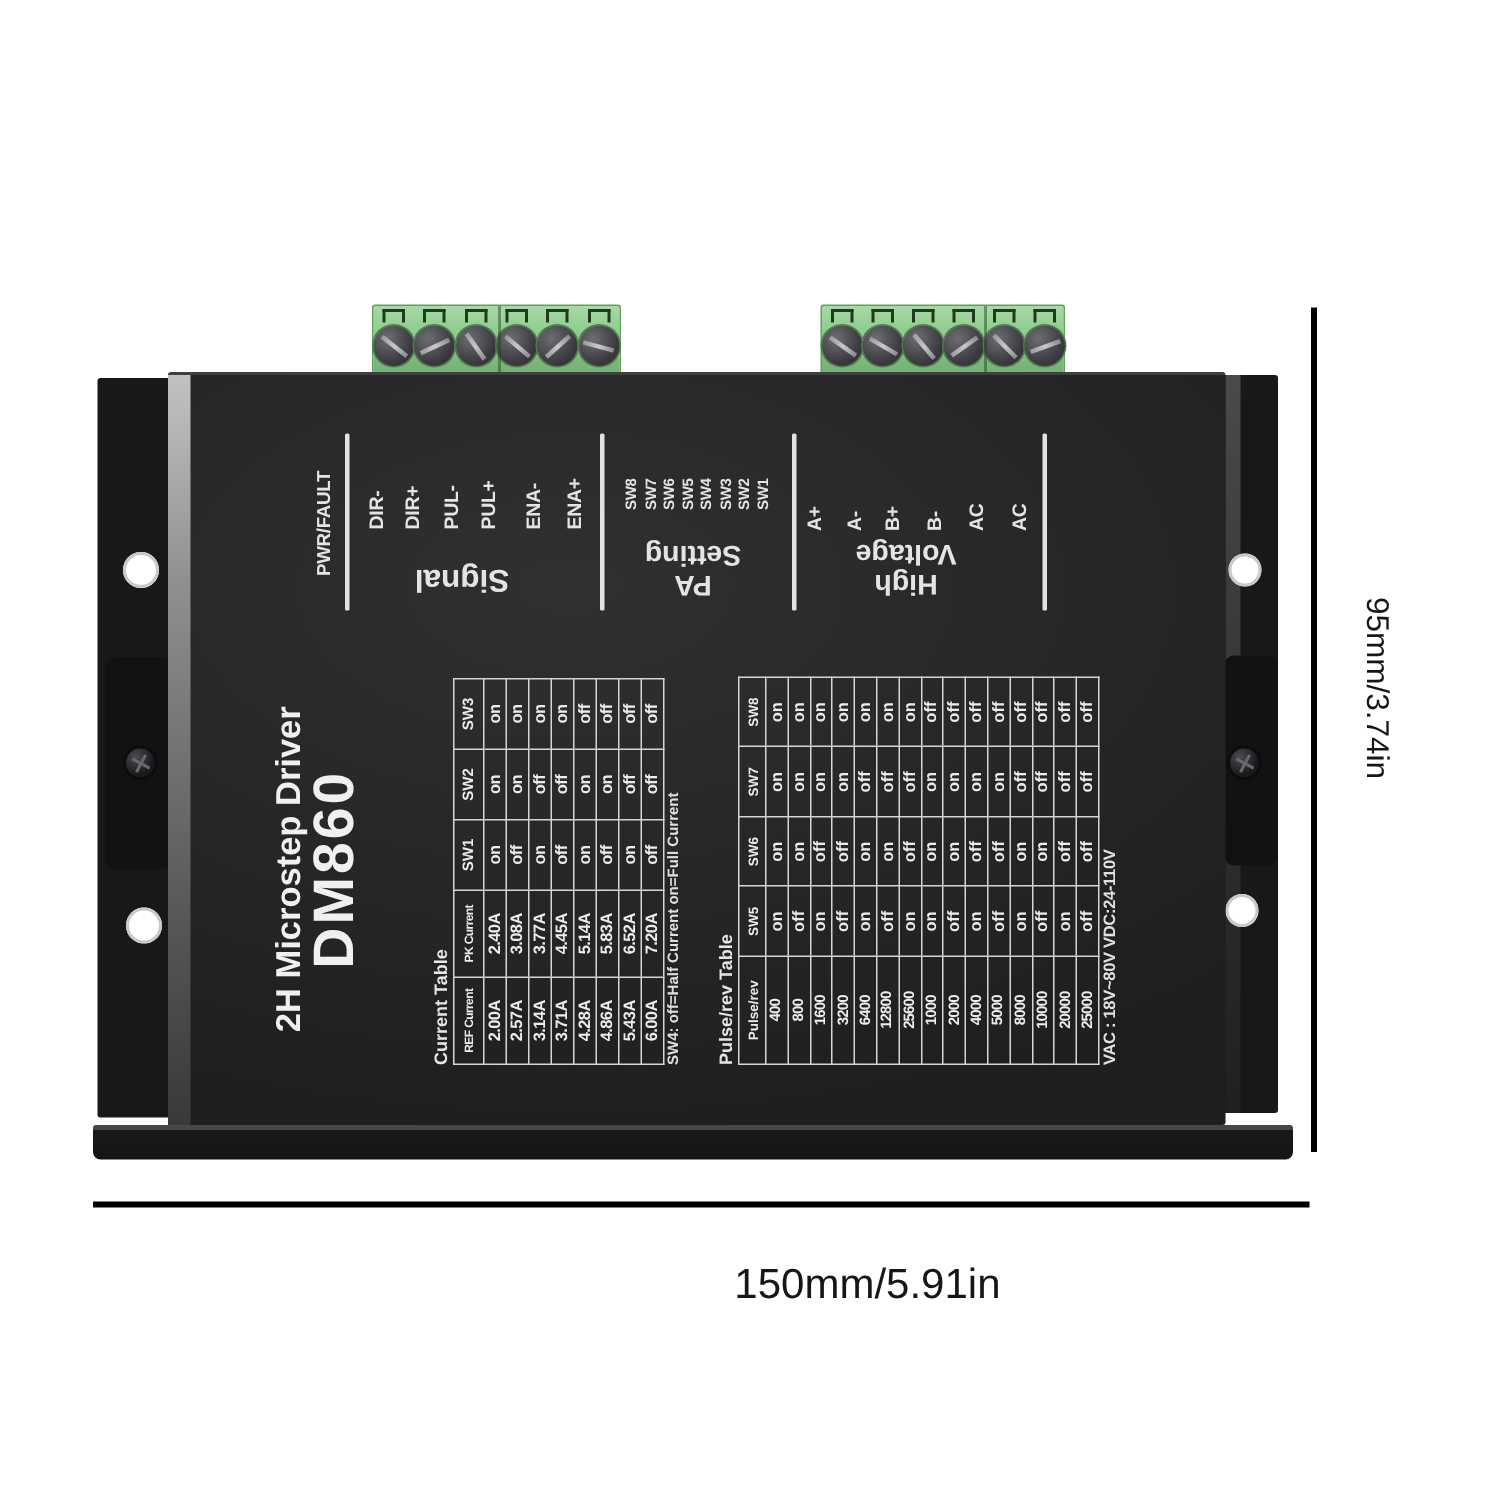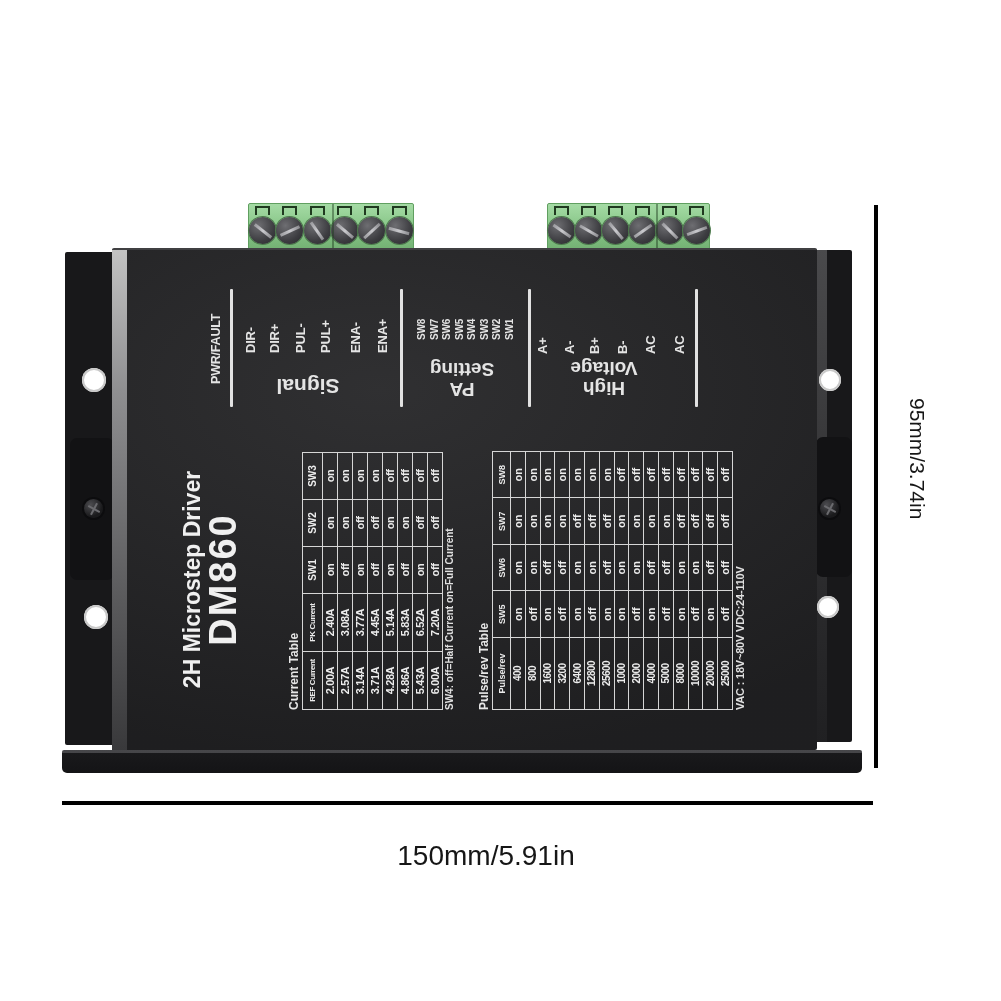--- a/index.html
+++ b/index.html
@@ -59,21 +59,21 @@
   .pul thead tr{height:18px;} .pul tbody tr{height:14.8px;}
   .pul th{font-size:9px;} .pul td{font-size:11px;}
   .pul td.num{font-size:10px;letter-spacing:-0.6px;}
   .pul .tbl-note{font-size:11px;letter-spacing:-0.2px;}
   
   .dim-line{position:absolute;background:#000;z-index:0;}
   .dim-vline{left:874px;top:205px;width:4px;height:563px;}
   .dim-hline{left:62px;top:801px;width:811px;height:4px;}
   .dim-vlabel{position:absolute;left:929px;top:398px;transform-origin:0 0;transform:rotate(90deg);
         font-size:21px;color:#161616;white-space:nowrap;}
-  .dim-hlabel{position:absolute;left:336px;top:840px;width:300px;text-align:center;font-size:28px;color:#161616;}
+  .dim-hlabel{position:absolute;left:367px;top:840px;width:300px;text-align:right;font-size:28px;color:#161616;}
 </style>
 </head>
 <body>
 
 <div id="stage">
 
   <div class="dim-line dim-vline"></div>
   <div class="dim-line dim-hline"></div>
   <div class="dim-vlabel">95mm/3.74in</div>
   <div class="dim-hlabel">150mm/5.91in</div>

